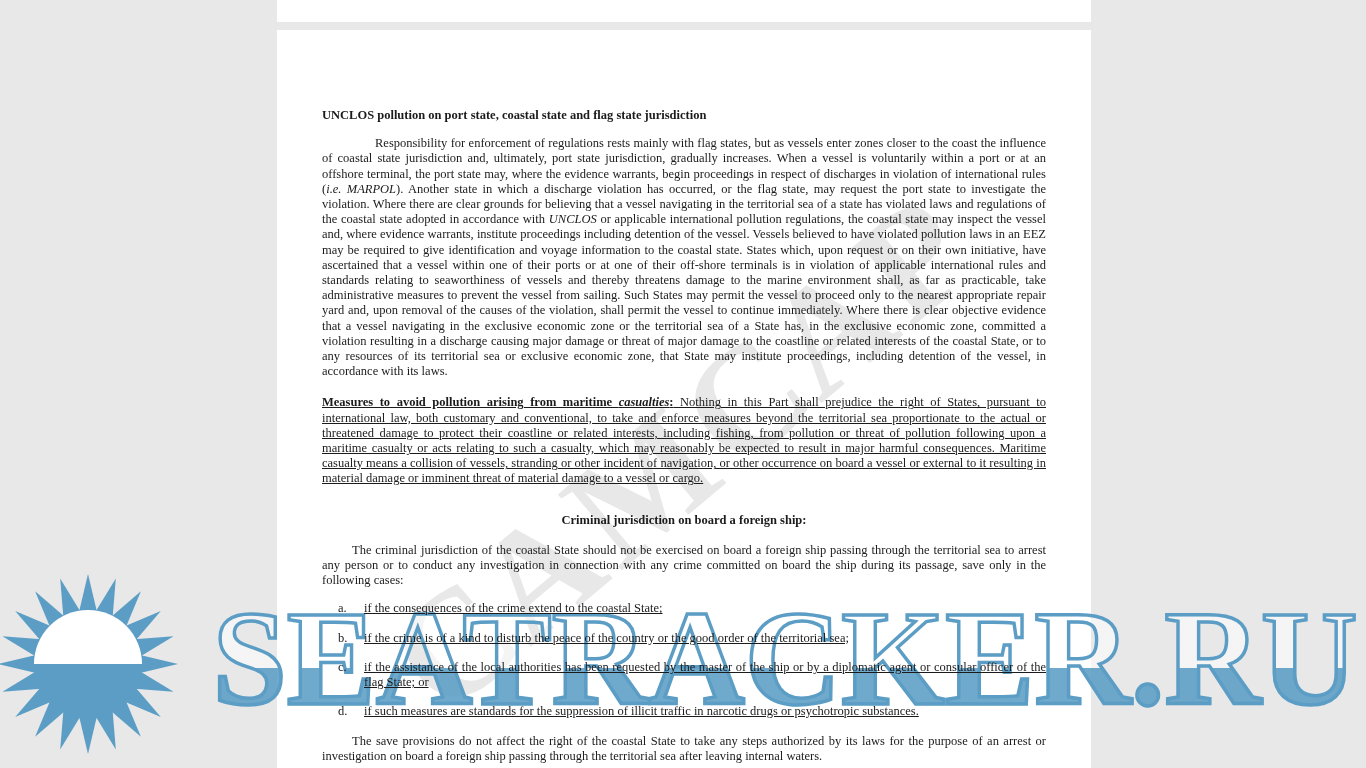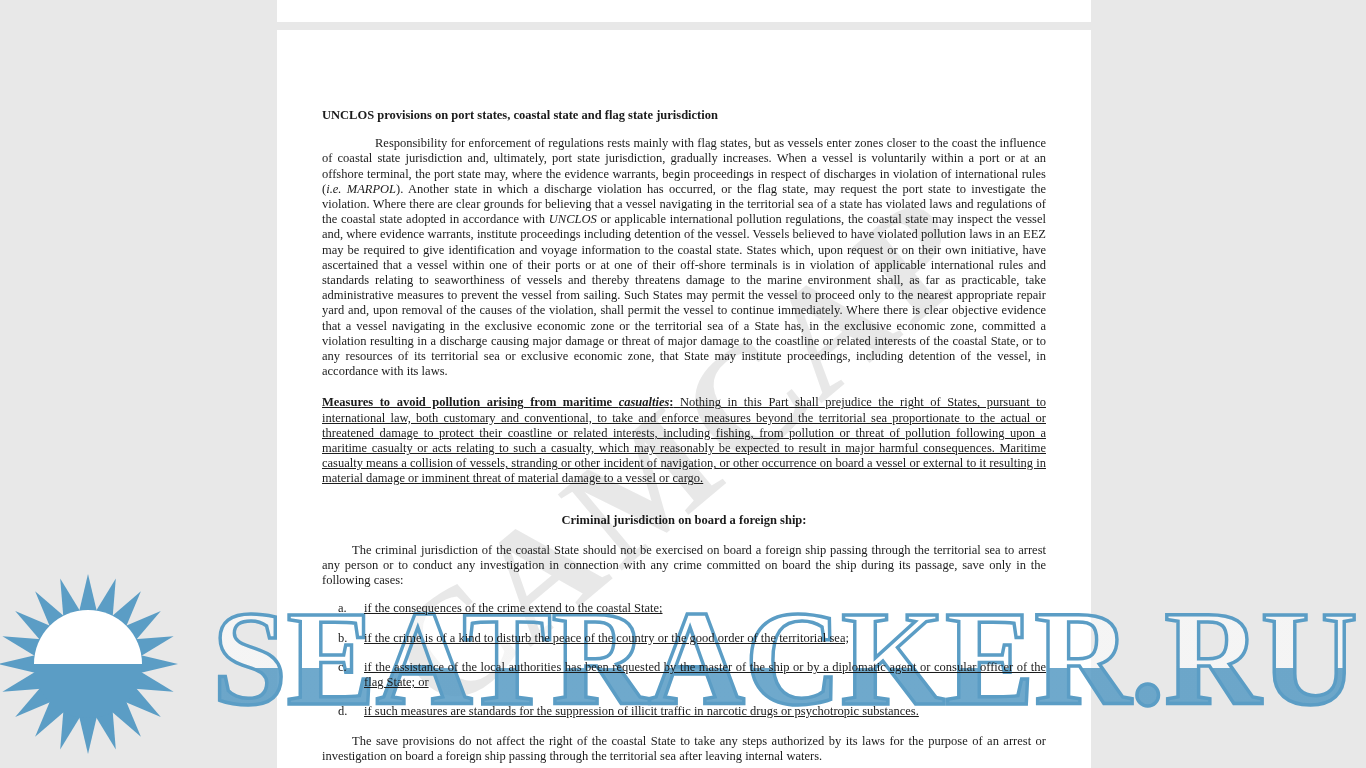--- a/index.html
+++ b/index.html
@@ -67,21 +67,21 @@
 </style>
 </head>
 <body>
 
 <div class="prev-page"></div>
 
 <div class="page">
   <div class="gray-wm">САМСАР</div>
 
   <div class="content">
-    <p class="doc-title">UNCLOS provisions on port states, coastal state and flag state jurisdiction</p>
+    <p class="doc-title">UNCLOS pollution on port state, coastal state and flag state jurisdiction</p>
     <p class="p1"><span>Responsibility for enforcement of regulations rests mainly with flag states, but as vessels enter zones closer to the coast the influence of coastal state jurisdiction and, ultimately, port state jurisdiction, gradually increases. When a vessel is voluntarily within a port or at an offshore terminal, the port state may, where the evidence warrants, begin proceedings in respect of discharges in violation of international rules (</span><span class="i">i.e. MARPOL</span><span>). Another state in which a discharge violation has occurred, or the flag state, may request the port state to investigate the violation. Where there are clear grounds for believing that a vessel navigating in the territorial sea of a state has violated laws and regulations of the coastal state adopted in accordance with </span><span class="i">UNCLOS</span><span> or applicable international pollution regulations, the coastal state may inspect the vessel and, where evidence warrants, institute proceedings including detention of the vessel. Vessels believed to have violated pollution laws in an EEZ may be required to give identification and voyage information to the coastal state. States which, upon request or on their own initiative, have ascertained that a vessel within one of their ports or at one of their off-shore terminals is in violation of applicable international rules and standards relating to seaworthiness of vessels and thereby threatens damage to the marine environment shall, as far as practicable, take administrative measures to prevent the vessel from sailing. Such States may permit the vessel to proceed only to the nearest appropriate repair yard and, upon removal of the causes of the violation, shall permit the vessel to continue immediately. Where there is clear objective evidence that a vessel navigating in the exclusive economic zone or the territorial sea of a State has, in the exclusive economic zone, committed a violation resulting in a discharge causing major damage or threat of major damage to the coastline or related interests of the coastal State, or to any resources of its territorial sea or exclusive economic zone, that State may institute proceedings, including detention of the vessel, in accordance with its laws.</span></p>
     <p class="p2"><span class="b">Measures to avoid pollution arising from maritime </span><span class="b i">casualties</span><span class="b">:</span><span>  Nothing in this Part shall prejudice the right of States, pursuant to international law, both customary and conventional, to take and enforce measures beyond the territorial sea proportionate to the actual or threatened damage to protect their coastline or related interests, including fishing, from pollution or threat of pollution following upon a maritime casualty or acts relating to such a casualty, which may reasonably be expected to result in major harmful consequences. Maritime casualty means a collision of vessels, stranding or other incident of navigation, or other occurrence on board a vessel or external to it resulting in material damage or imminent threat of material damage to a vessel or cargo.</span></p>
     <p class="h2">Criminal jurisdiction on board a foreign ship:</p>
     <p class="p3">The criminal jurisdiction of the coastal State should not be exercised on board a foreign ship passing through the territorial sea to arrest any person or to conduct any investigation in connection with any crime committed on board the ship during its passage, save only in the following cases:</p>
 
     <div class="list">
       <div class="li">
         <span class="marker">a.</span>
         <span class="text">if the consequences of the crime extend to the coastal State;</span>
       </div>

